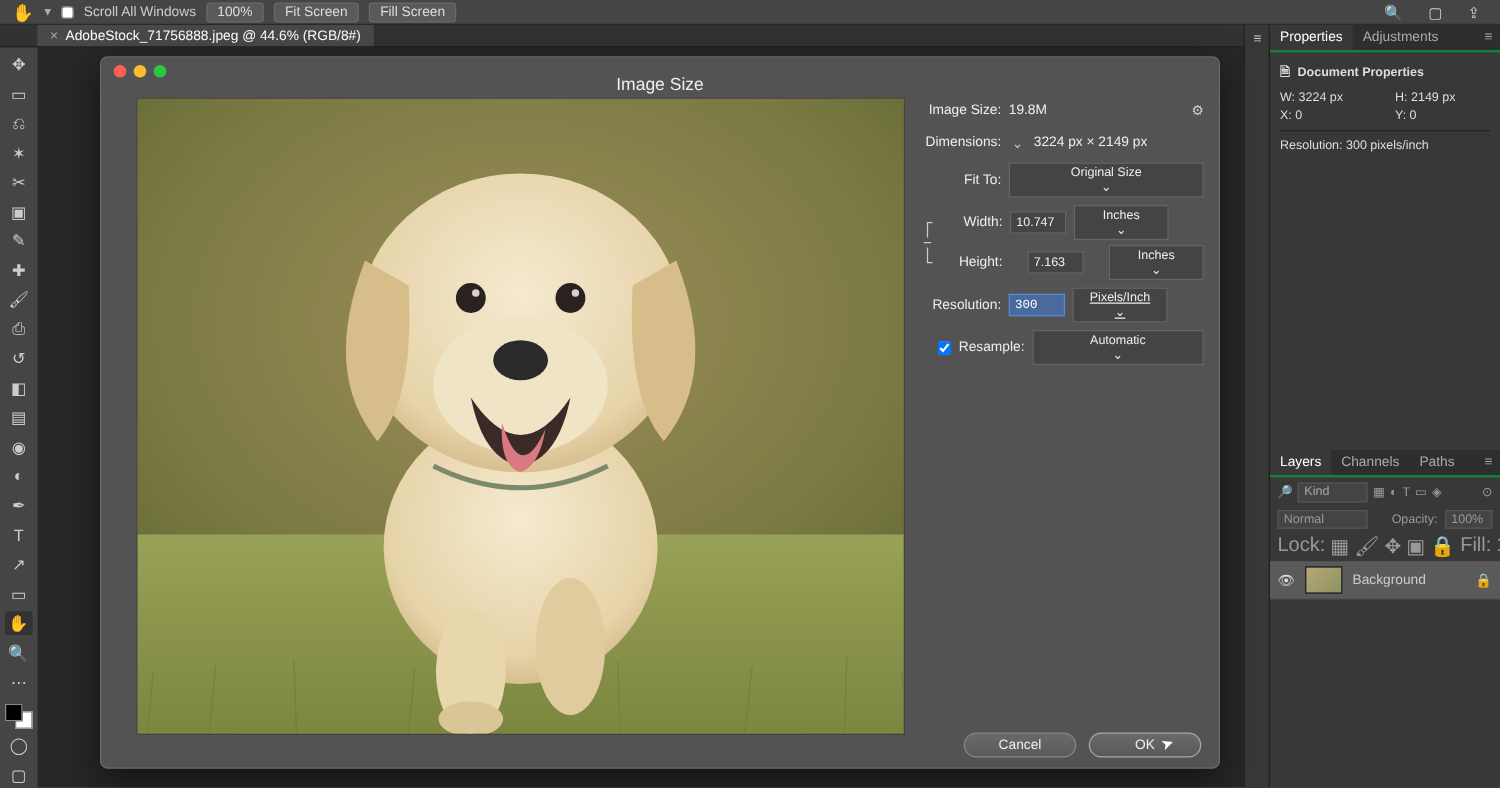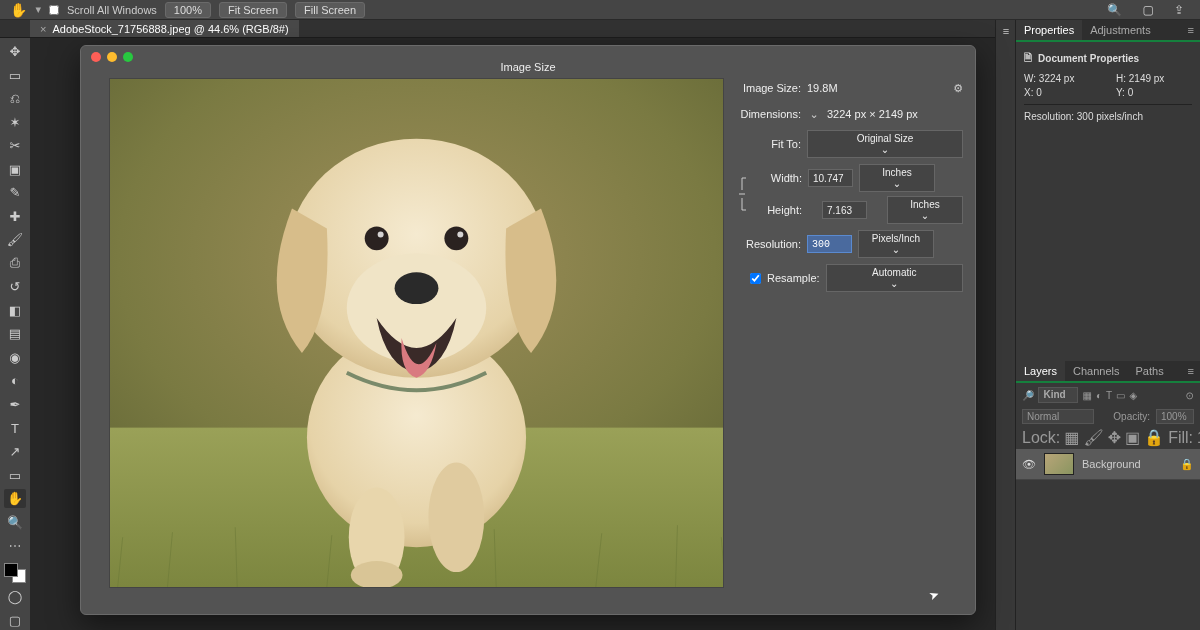--- a/index.html
+++ b/index.html
@@ -59,21 +59,21 @@
   
   .side-strip { position: absolute; right: 185px; top: 20px; width: 20px; bottom: 0; background: #383838; border-left: 1px solid #222; }
   .side-strip .sicon { width: 20px; height: 22px; display: flex; align-items: center; justify-content: center; color: #ccc; cursor: pointer; font-size: 11px; }
   
   
   .dialog { position: absolute; left: 80px; top: 45px; width: 896px; height: 570px; background: #535353; border: 1px solid #6a6a6a; border-radius: 6px; box-shadow: 0 10px 30px rgba(0,0,0,0.5); z-index: 10; display: flex; flex-direction: column; }
   .dialog-titlebar { height: 22px; display: flex; align-items: center; padding: 0 10px; position: relative; background: #535353; border-radius: 6px 6px 0 0; }
   .traffic { display: flex; gap: 6px; }
   .traffic span { width: 10px; height: 10px; border-radius: 50%; display: block; }
   .tr-r { background: #ff5f57; } .tr-y { background: #febc2e; } .tr-g { background: #28c840; }
-  .dialog-title { position: absolute; left: 0; right: 0; text-align: center; color: #eee; font-size: 11px; margin-top: 20px; }
+  .dialog-title { position: absolute; left: 0; right: 0; text-align: center; color: #eee; font-size: 14px; margin-top: 20px; }
   .dialog-body { flex: 1; display: flex; padding: 10px 12px 8px 28px; gap: 12px; }
   .preview { width: 680px; height: 510px; border: 1px solid #444; overflow: hidden; position: relative; background: #6a6a4a; }
   .preview svg { width: 100%; height: 100%; display: block; }
   .form-col { flex: 1; display: flex; flex-direction: column; gap: 6px; font-size: 11px; color: #eee; position: relative; }
   .form-row { display: flex; align-items: center; gap: 6px; min-height: 20px; }
   .form-row .lbl { width: 65px; text-align: right; }
   .form-row .val { color: #eee; }
   .form-row .arrow-icon { width: 14px; height: 14px; display: inline-flex; align-items: center; justify-content: center; color: #ccc; cursor: pointer; }
   .gear { margin-left: auto; cursor: pointer; color: #ccc; }
   .sel-box { background: #444; border: 1px solid #666; color: #eee; padding: 2px 6px; height: 28px; font-size: 10px; display: inline-flex; align-items: center; justify-content: space-between; cursor: pointer; flex-direction: column; }
@@ -174,21 +174,21 @@
   <div class="panel-spacer"></div>
   <div class="panel-tabs">
     <div class="tab active">Layers</div>
     <div class="tab">Channels</div>
     <div class="tab">Paths</div>
     <div class="menu">≡</div>
   </div>
   <div class="layers-body">
     <div class="layers-controls">
       <span>🔎</span>
-      <span class="fake-select" style="width:40px;font-weight:bold;">Kind</span>
+      <span class="fake-select" style="width:56px;">Kind</span>
       <span class="icon-sm">▦</span>
       <span class="icon-sm">◐</span>
       <span class="icon-sm">T</span>
       <span class="icon-sm">▭</span>
       <span class="icon-sm">◈</span>
       <span class="icon-sm" style="margin-left:auto;">⊙</span>
     </div>
     <div class="layers-row2">
       <span class="fake-select" style="width:72px;">Normal</span>
       <span style="margin-left:auto;">Opacity:</span>
@@ -321,30 +321,34 @@
             <span class="sel-box" style="width:76px;">
                 <span>Inches</span>
                 <span>⌄</span>
               </span>
           </div>
         </div>
       </div>
       <div class="form-row">
         <span class="lbl">Resolution:</span>
         <input class="inp hl" value="300" style="">
-        <span class="sel-box" style="width:76px;">
+        <span class="sel-box" style="width:76px;text-decoration:underline;">
             <span>Pixels/Inch</span>
             <span>⌄</span>
           </span>
       </div>
       <div class="form-row">
         <span style="width:8px;"></span>
         <input type="checkbox" class="check" checked="" style="">
         <span>Resample:</span>
         <span class="sel-box" style="flex:1;">
             <span>Automatic</span>
             <span>⌄</span>
           </span>
       </div>
+      <div class="dialog-footer">
+        <span class="btn">Cancel</span>
+        <span class="btn primary">OK</span>
+      </div>
       <span class="cursor-arrow">➤</span>
     </div>
   </div>
 </div>
 
 </body></html>

